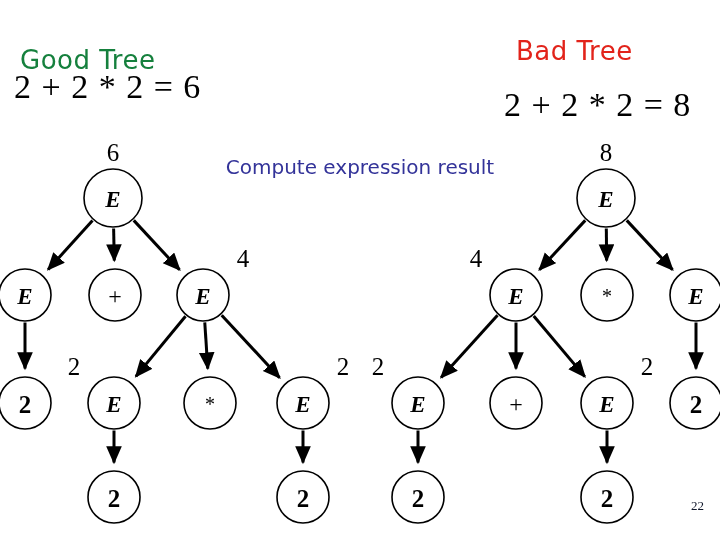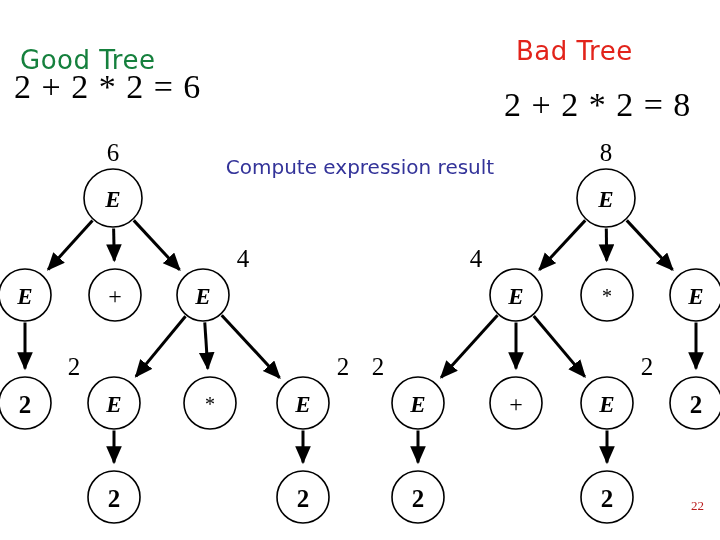--- a/index.html
+++ b/index.html
@@ -111,21 +111,21 @@
     fill: none;
   }
 
   
   #page-number {
     position: absolute;
     right: 16px;
     bottom: 26px;
     font-family: "Liberation Serif", "DejaVu Serif", serif;
     font-size: 13px;
-    color: #b91c1c;
+    color: #0f172a;
     z-index: 50;
   }
 </style>
 </head>
 <body>
 
 <div id="slide">
 
   <div class="heading" id="title-good">Good Tree</div>
 

